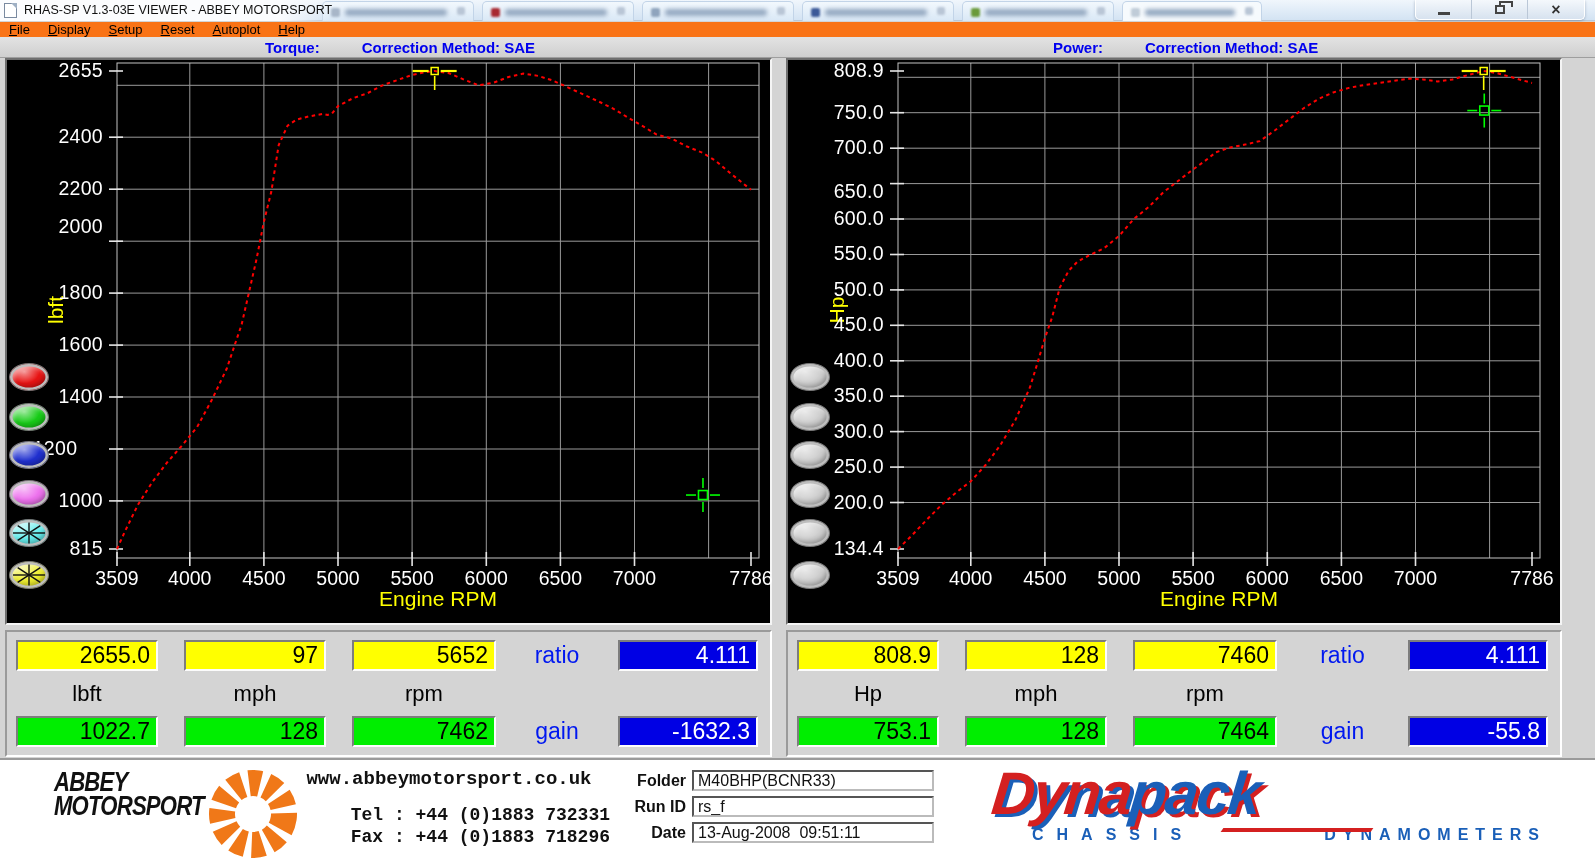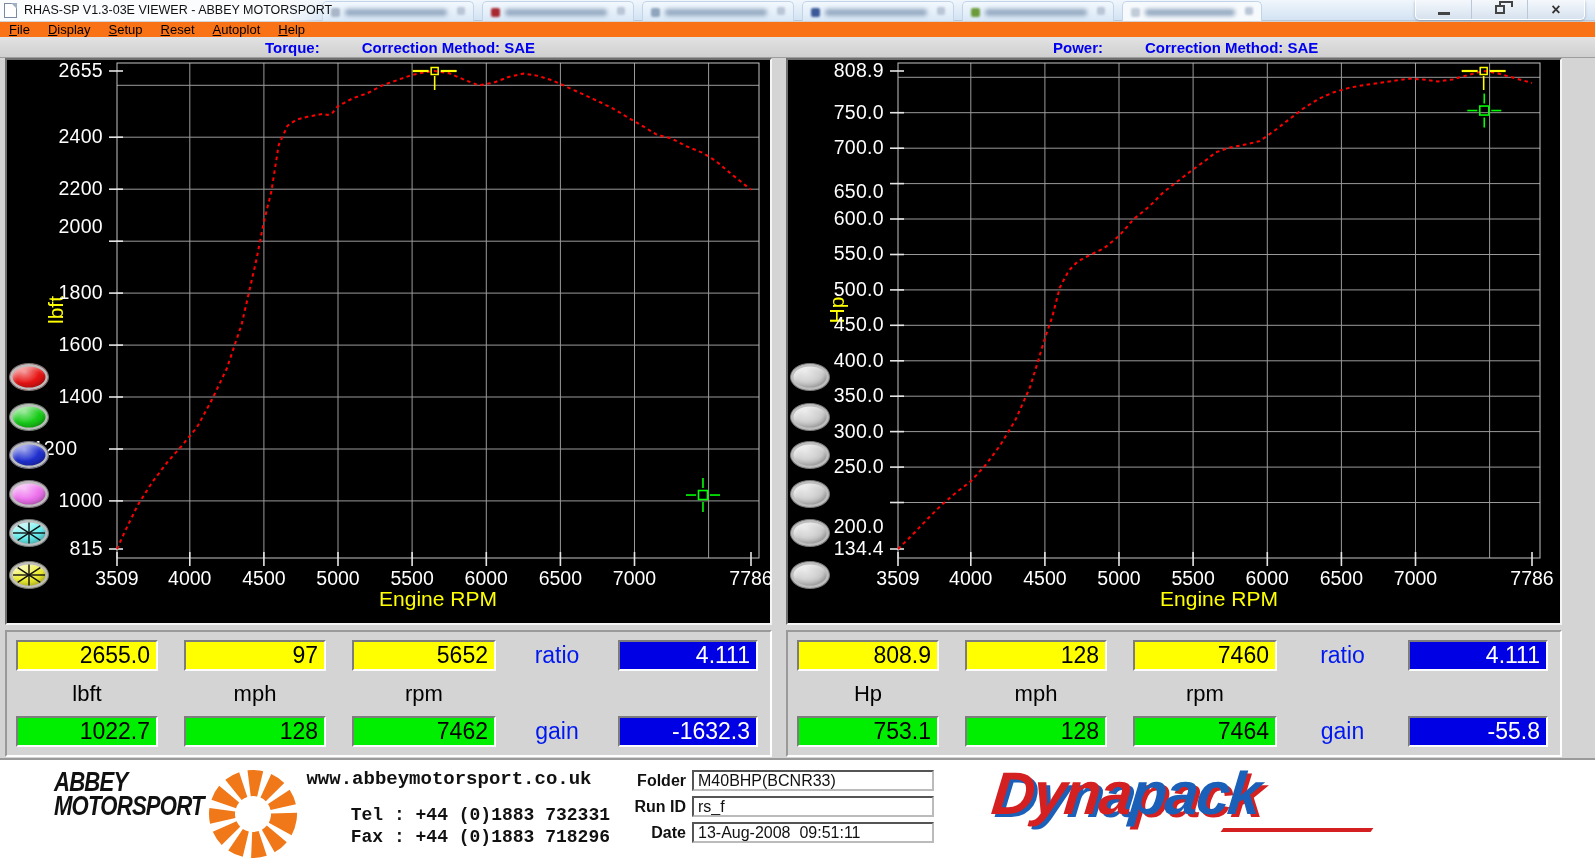--- a/index.html
+++ b/index.html
@@ -341,21 +341,21 @@
       <div class="ytick" style="top: 76.1745px;">700.0</div>
       <div class="ytick" style="top: 120px;">650.0</div>
       <div class="ytick" style="top: 147.042px;">600.0</div>
       <div class="ytick" style="top: 182.475px;">550.0</div>
       <div class="ytick" style="top: 217.909px;">500.0</div>
       <div class="ytick" style="top: 253.343px;">450.0</div>
       <div class="ytick" style="top: 288.776px;">400.0</div>
       <div class="ytick" style="top: 324.21px;">350.0</div>
       <div class="ytick" style="top: 359.644px;">300.0</div>
       <div class="ytick" style="top: 395.077px;">250.0</div>
-      <div class="ytick" style="top: 430.511px; margin-top: 24px;">200.0</div>
+      <div class="ytick" style="top: 430.511px;">200.0</div>
       <div class="ytick" style="top: 477px;">134.4</div>
       <div class="xtick" style="left: 64px; top: 507px;">3509</div>
       <div class="xtick" style="left: 136.783px; top: 507px;">4000</div>
       <div class="xtick" style="left: 210.901px; top: 507px;">4500</div>
       <div class="xtick" style="left: 285.018px; top: 507px;">5000</div>
       <div class="xtick" style="left: 359.135px; top: 507px;">5500</div>
       <div class="xtick" style="left: 433.253px; top: 507px;">6000</div>
       <div class="xtick" style="left: 507.37px; top: 507px;">6500</div>
       <div class="xtick" style="left: 581.487px; top: 507px;">7000</div>
       <div class="xtick" style="left: 698px; top: 507px;">7786</div>
@@ -426,16 +426,20 @@
       <div class="field-row">
         <span class="field-label">Date</span>
         <input class="field-input" value="13-Aug-2008  09:51:11" style="">
       </div>
     </div>
     <div class="dynapack">
       <div class="dp-main">
         <span class="dp-red">Dyna</span><span class="dp-blue">pack</span>
       </div>
       <div class="dp-swoosh"></div>
+      <div class="dp-sub">
+        <span class="s1">CHASSIS</span>
+        <span class="s2">DYNAMOMETERS</span>
+      </div>
     </div>
   </div>
 
 </div>
 
 </body></html>

